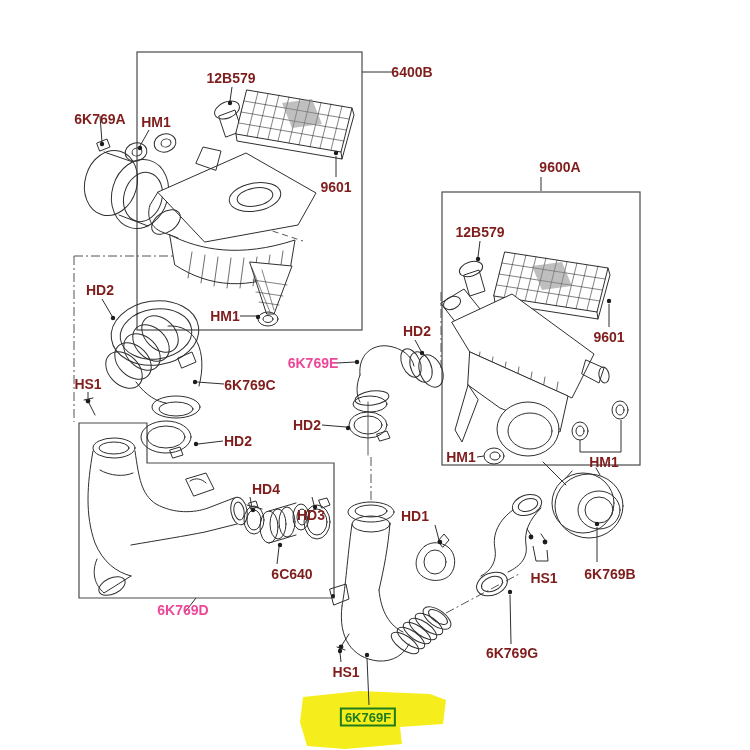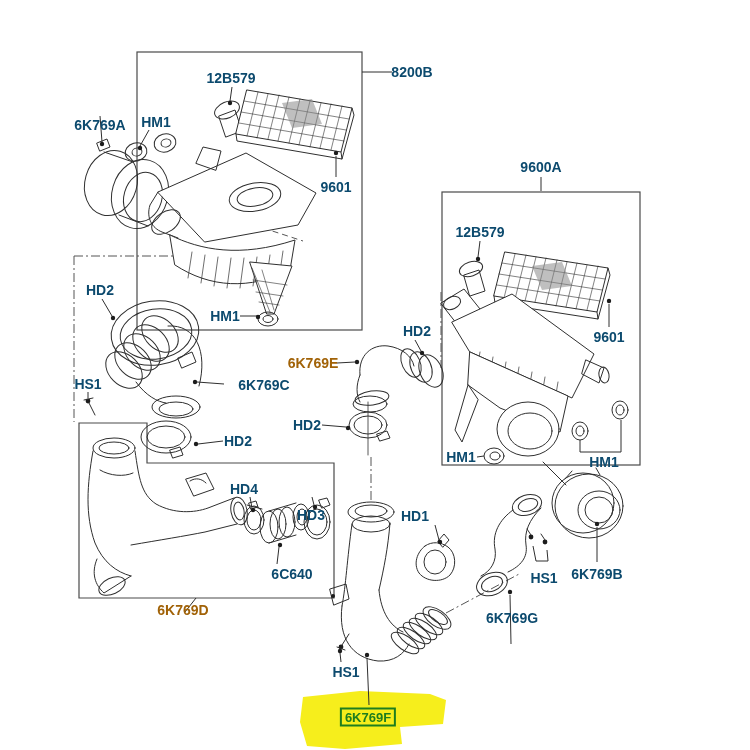--- a/index.html
+++ b/index.html
@@ -1,22 +1,22 @@
 <!DOCTYPE html>
 <html><head>
 <meta charset="utf-8">
 <style>
   html,body{margin:0;padding:0;background:#ffffff;}
   .stage{position:relative;width:750px;height:750px;background:#ffffff;overflow:hidden;
          font-family:"Liberation Sans",sans-serif;}
   .stage svg{position:absolute;left:0;top:0;}
   .plabel{position:absolute;transform:translate(-50%,-50%);font-weight:bold;font-size:14px;
           white-space:nowrap;line-height:1;}
-  .lbl-green{color:#0c4a6e;}
-  .lbl-blue{color:#a16207;}
+  .lbl-green{color:#7f1d1d;}
+  .lbl-blue{color:#ec4899;}
   .lbl-hl{color:#1e7e1e;font-size:13px;border:2px solid #1e7e1e;padding:1px 3px;background:transparent;}
   .ln{fill:none;stroke:#2f2f2f;stroke-width:1;stroke-linecap:round;stroke-linejoin:round;}
   .box{fill:none;stroke:#4a4a4a;stroke-width:1.2;}
   .dd{fill:none;stroke:#555;stroke-width:1;stroke-dasharray:9 3 2 3;}
   .dash{fill:none;stroke:#555;stroke-width:1;stroke-dasharray:6 4;}
   .ld{fill:none;stroke:#2f2f2f;stroke-width:1;}
   .dot{fill:#1c1c1c;stroke:none;}
   .shade{fill:#8a8a8a;opacity:.55;stroke:none;}
   .hlfill{fill:#f6ee1c;stroke:none;}
 </style>
@@ -314,42 +314,42 @@
         <circle class="dot" cx="597" cy="524" r="2.2"></circle>
     <path class="ld" d="M511,644 L510,595"></path>
         <circle class="dot" cx="510" cy="592" r="2.2"></circle>
     <path class="ld" d="M341,662 L340,653"></path>
         <circle class="dot" cx="340" cy="651" r="2.2"></circle>
     <path class="ld" d="M369,705 L367,658"></path>
         <circle class="dot" cx="367" cy="655" r="2.2"></circle>
   </g>
 </svg>
 
-  <span class="plabel lbl-green" style="left:100px;top:125px">6K769A</span>
+  <span class="plabel lbl-green" style="left:100px;top:119px">6K769A</span>
   <span class="plabel lbl-green" style="left:156px;top:122px">HM1</span>
   <span class="plabel lbl-green" style="left:231px;top:78px">12B579</span>
-  <span class="plabel lbl-green" style="left:412px;top:72px">8200B</span>
+  <span class="plabel lbl-green" style="left:412px;top:72px">6400B</span>
   <span class="plabel lbl-green" style="left:336px;top:187px">9601</span>
   <span class="plabel lbl-green" style="left:225px;top:316px">HM1</span>
   <span class="plabel lbl-green" style="left:100px;top:290px">HD2</span>
-  <span class="plabel lbl-green" style="left:264px;top:385px">6K769C</span>
+  <span class="plabel lbl-green" style="left:250px;top:385px">6K769C</span>
   <span class="plabel lbl-green" style="left:88px;top:384px">HS1</span>
   <span class="plabel lbl-green" style="left:238px;top:441px">HD2</span>
   <span class="plabel lbl-blue" style="left:313px;top:363px">6K769E</span>
   <span class="plabel lbl-green" style="left:417px;top:331px">HD2</span>
   <span class="plabel lbl-green" style="left:307px;top:425px">HD2</span>
-  <span class="plabel lbl-green" style="left:541px;top:167px">9600A</span>
+  <span class="plabel lbl-green" style="left:560px;top:167px">9600A</span>
   <span class="plabel lbl-green" style="left:480px;top:232px">12B579</span>
   <span class="plabel lbl-green" style="left:609px;top:337px">9601</span>
   <span class="plabel lbl-green" style="left:461px;top:457px">HM1</span>
   <span class="plabel lbl-green" style="left:604px;top:462px">HM1</span>
-  <span class="plabel lbl-green" style="left:244px;top:489px">HD4</span>
+  <span class="plabel lbl-green" style="left:266px;top:489px">HD4</span>
   <span class="plabel lbl-green" style="left:311px;top:515px">HD3</span>
   <span class="plabel lbl-green" style="left:292px;top:574px">6C640</span>
   <span class="plabel lbl-blue" style="left:183px;top:610px">6K769D</span>
   <span class="plabel lbl-green" style="left:415px;top:516px">HD1</span>
   <span class="plabel lbl-green" style="left:544px;top:578px">HS1</span>
-  <span class="plabel lbl-green" style="left:597px;top:574px">6K769B</span>
-  <span class="plabel lbl-green" style="left:512px;top:618px">6K769G</span>
+  <span class="plabel lbl-green" style="left:610px;top:574px">6K769B</span>
+  <span class="plabel lbl-green" style="left:512px;top:653px">6K769G</span>
   <span class="plabel lbl-green" style="left:346px;top:672px">HS1</span>
   <span class="plabel lbl-hl" style="left:368px;top:717px">6K769F</span>
 
 </div>
 
 </body></html>

